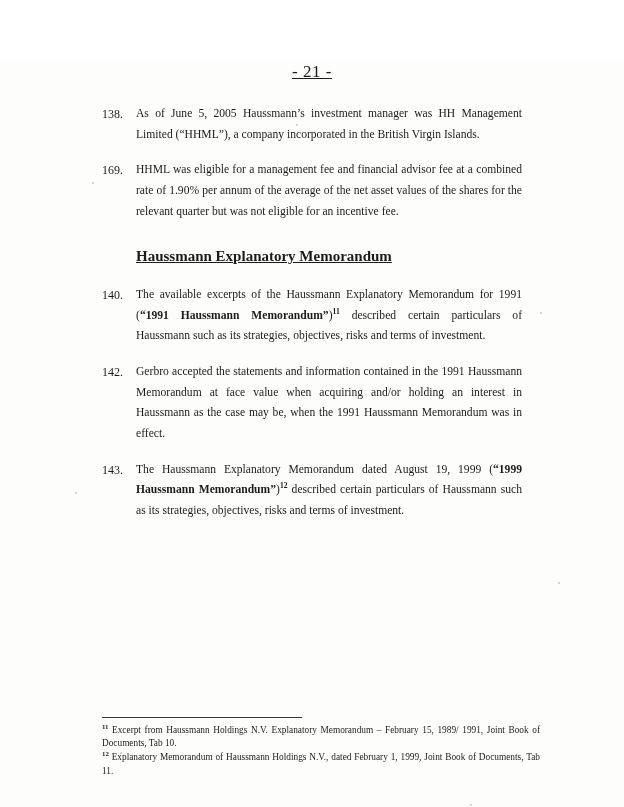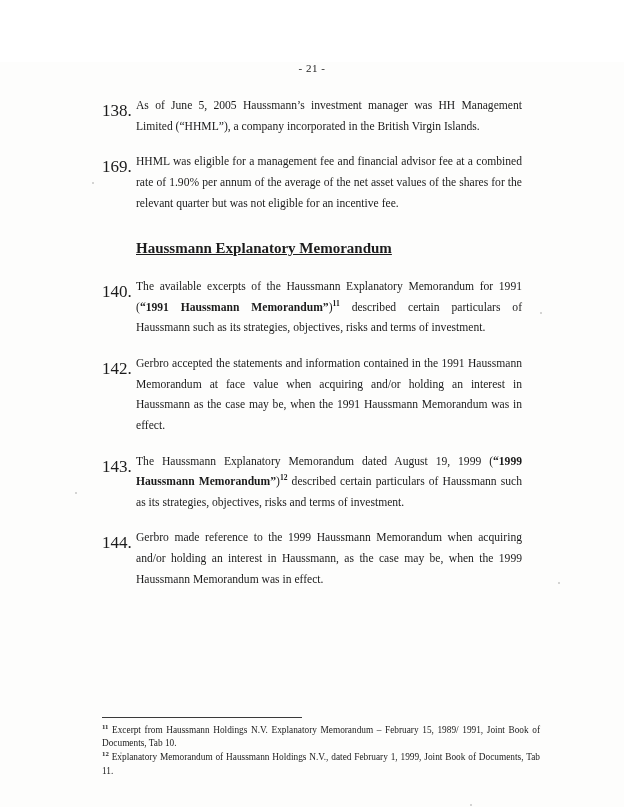--- a/index.html
+++ b/index.html
@@ -17,40 +17,41 @@
   .page {
     position: relative;
     width: 624px;
     height: 807px;
     background: #fdfdfc;
     box-sizing: border-box;
     padding: 0;
   }
   .page-number {
     text-align: center;
-    font-size: 11px;
+    font-size: 17px;
     letter-spacing: 0.5px;
     margin-top: 62px;
     color: #1b1b1b;
+    text-decoration: underline;
   }
   .body-area {
     margin: 0 auto;
     width: 420px;
     padding-left: 0px;
     margin-top: 22px;
   }
   .para {
     display: flex;
     align-items: flex-start;
     margin-bottom: 15px;
   }
   .para-num {
     width: 34px;
     flex: 0 0 34px;
-    font-size: 17px;
+    font-size: 12px;
     line-height: 1.78;
     text-align: left;
     color: #1b1b1b;
   }
   .para-text {
     flex: 1;
     font-size: 11.6px;
     line-height: 1.78;
     text-align: justify;
     text-justify: inter-word;
@@ -136,24 +137,20 @@
     <div class="para">
       <div class="para-num">142.</div>
       <div class="para-text">Gerbro accepted the statements and information contained in the 1991 Haussmann Memorandum at face value when acquiring and/or holding an interest in Haussmann as the case may be, when the 1991 Haussmann Memorandum was in effect.</div>
     </div>
 
     <div class="para">
       <div class="para-num">143.</div>
       <div class="para-text"><span>The Haussmann Explanatory Memorandum dated August 19, 1999 (</span><b>“1999 Haussmann Memorandum”</b><span>)</span><sup>12</sup><span> described certain particulars of Haussmann such as its strategies, objectives, risks and terms of investment.</span></div>
     </div>
 
-    <div class="para">
-      <div class="para-num">144.</div>
-      <div class="para-text">Gerbro made reference to the 1999 Haussmann Memorandum when acquiring and/or holding an interest in Haussmann, as the case may be, when the 1999 Haussmann Memorandum was in effect.</div>
-    </div>
 
   </div>
 
   <div class="footer-area">
     <div class="footnote-sep"></div>
     <div class="footnotes">
       <div class="footnote">
         <sup>11</sup>
         <span>Excerpt from Haussmann Holdings N.V. Explanatory Memorandum – February 15, 1989/ 1991, Joint Book of Documents, Tab 10.</span>
       </div>

